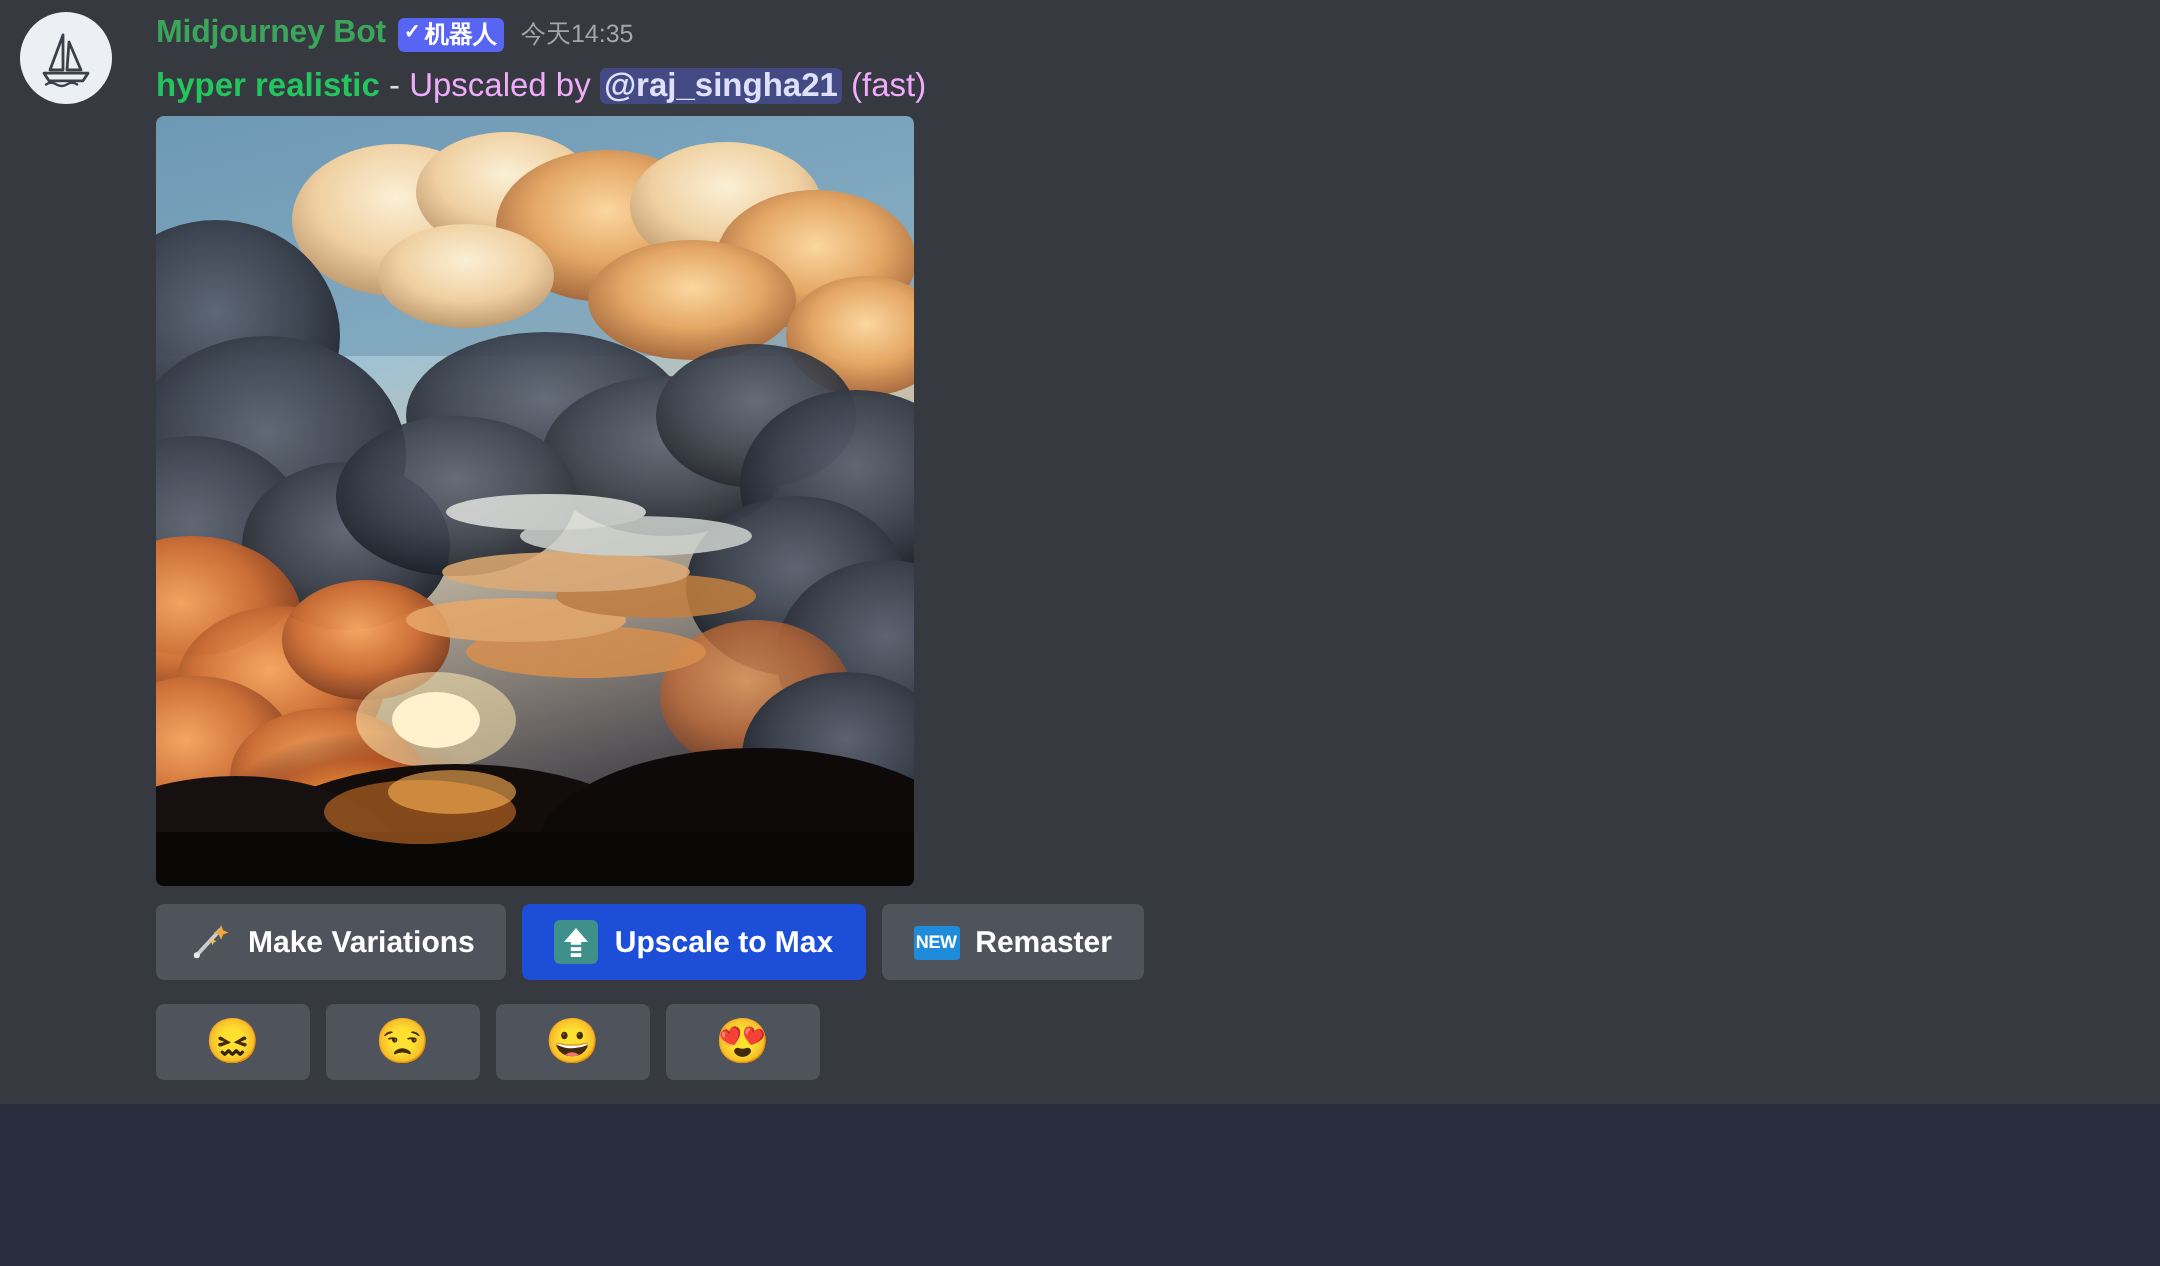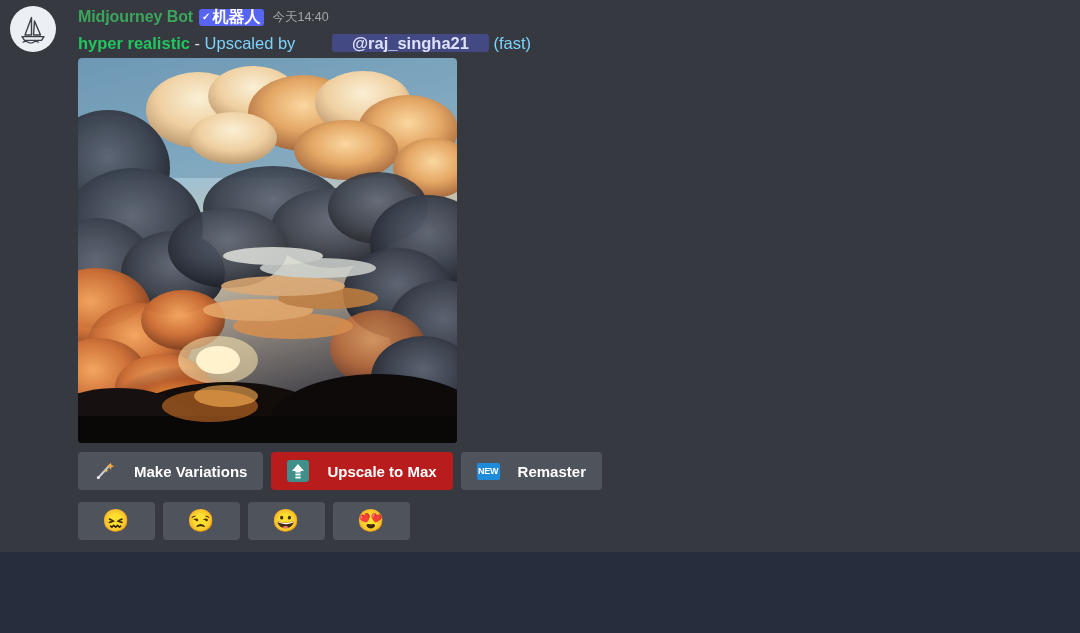--- a/index.html
+++ b/index.html
@@ -73,45 +73,44 @@
     align-items: center;
     line-height: 1;
     height: 17px;
   }
   .bot-tag .check {
     display: inline-block;
     margin-right: 2px;
     font-size: 10px;
     transform: translateY(0px);
   }
-  .bot-tag .tag-label { font-size: 16px; }
+  .bot-tag .tag-label { font-size: 12px; }
   .timestamp {
     margin-left: 8px;
     color: #a3a6aa;
     font-size: 12.5px;
   }
 
   .msg-text {
     margin-top: 5px;
     color: #dcddde;
     font-size: 16.5px;
     line-height: 21px;
     white-space: nowrap;
   }
   .msg-text .prompt { font-weight: bold; color: #22c55e; }
   .msg-text .dash { color: #dcddde; }
   .msg-text .mention {
     background: rgba(88,101,242,0.38);
     color: #dee0fc;
     border-radius: 3px;
-    padding: 0 20px;
-    font-weight: bold;
-    margin-left: 32px;
-  }
-  .msg-text .tail { color: #7dd3fc; }
+    padding: 0 2px;
+    font-weight: bold;
+  }
+  .msg-text .tail { color: #f0abfc; }
 
   
   .attachment {
     position: absolute;
     left: 78px;
     top: 58px;
     width: 379px;
     height: 385px;
     border-radius: 4px;
     overflow: hidden;
@@ -129,30 +128,30 @@
   .action-row.row1 { top: 452px; }
   .action-row.row2 { top: 502px; }
 
   .btn {
     height: 38px;
     background: #4f545c;
     border-radius: 4px;
     display: flex;
     align-items: center;
     justify-content: center;
-    gap: 18px;
+    gap: 8px;
     padding: 0 16px;
     color: #ffffff;
     font-size: 15px;
     font-weight: bold;
     cursor: pointer;
     user-select: none;
     white-space: nowrap;
   }
-  .btn.primary { background: #b91c1c; }
+  .btn.primary { background: #1d4ed8; }
   .btn.emoji-btn { padding: 0; width: 77px; }
 
   .btn-label { line-height: 1; }
 
   
   .icon { display: inline-flex; align-items: center; justify-content: center; }
   .icon-wand { width: 22px; height: 22px; }
   .icon-up { width: 22px; height: 22px; }
   .icon-glass { width: 20px; height: 20px; }
   .icon-new {
@@ -198,21 +197,21 @@
       </span>
     </div>
 
     <div class="msg-body">
       <div class="msg-header">
         <span class="author-name">Midjourney Bot</span>
         <span class="bot-tag">
           <span class="check">✓</span>
           <span class="tag-label">机器人</span>
         </span>
-        <span class="timestamp">今天14:40</span>
+        <span class="timestamp">今天14:35</span>
       </div>
 
       <div class="msg-text">
         <span class="prompt">hyper realistic</span><span class="dash"> - </span><span class="tail">Upscaled by </span><span class="mention">@raj_singha21</span><span class="tail"> (fast)</span>
       </div>
     </div>
 
     <div class="attachment">
       <svg viewBox="0 0 379 385" preserveAspectRatio="none" aria-hidden="true">
         <defs>

